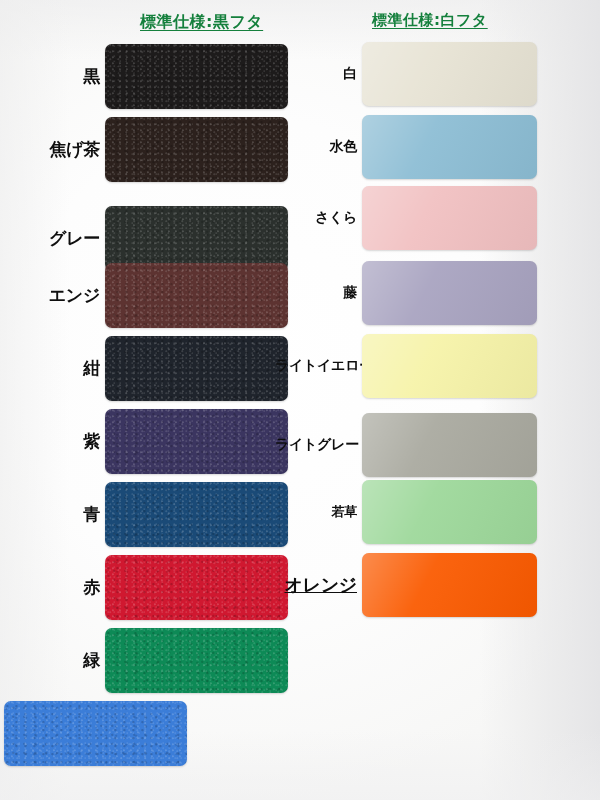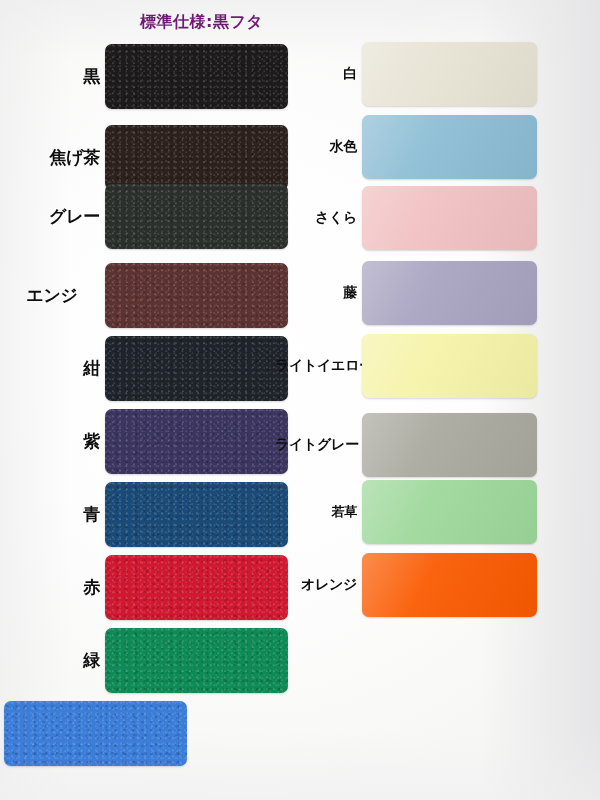--- a/index.html
+++ b/index.html
@@ -46,23 +46,24 @@
     position: absolute;
     bottom: 0; left: 0;
     width: 100%; height: 70px;
     background: linear-gradient(to bottom, rgba(243,243,243,0) 0%, rgba(239,239,240,0.6) 100%);
   }
 
   
   .col-header {
     position: absolute;
     font-weight: bold;
-    color: #701a75;
+    color: #15803d;
     white-space: nowrap;
     letter-spacing: 0.5px;
+    text-decoration: underline;
     text-underline-offset: 3px;
   }
   #header-left  { left: 140px; top: 12px;  font-size: 16px; }
   #header-right { left: 372px; top: 11px;  font-size: 15px; }
 
   
   .swatch-row {
     position: absolute;
     display: flex;
     align-items: center;
@@ -110,36 +111,37 @@
 
 <div id="page">
   <div class="paper-base"></div>
   <div class="shade-top"></div>
   <div class="shade-left"></div>
   <div class="shade-right"></div>
   <div class="shade-bottom"></div>
 
   <div class="col-header" id="header-left">標準仕様:黒フタ</div>
 
+  <div class="col-header" id="header-right">標準仕様:白フタ</div>
 
   <div id="column-black-lid">
       <div class="swatch-row" style="left: 4px; top: 44px; height: 65px;">
         <div class="swatch-label" style="width: 96px; font-size: 17px;">黒</div>
         <div class="swatch-chip grain" style="width: 183px; height: 65px; background: rgb(29, 27, 27);"></div>
       </div>
-      <div class="swatch-row" style="left: 4px; top: 125px; height: 65px;">
+      <div class="swatch-row" style="left: 4px; top: 117px; height: 65px;">
         <div class="swatch-label" style="width: 96px; font-size: 17px;">焦げ茶</div>
         <div class="swatch-chip grain" style="width: 183px; height: 65px; background: rgb(44, 33, 29);"></div>
       </div>
-      <div class="swatch-row" style="left: 4px; top: 184px; height: 65px; justify-content: space-between;">
+      <div class="swatch-row" style="left: 4px; top: 206px; height: 65px; justify-content: space-between;">
         <div class="swatch-label" style="width: 96px; font-size: 17px;">グレー</div>
         <div class="swatch-chip grain" style="width: 183px; height: 65px; background: rgb(43, 48, 45);"></div>
       </div>
       <div class="swatch-row" style="left: 4px; top: 263px; height: 65px;">
-        <div class="swatch-label" style="width: 96px; font-size: 17px; text-align: center;">エンジ</div>
+        <div class="swatch-label" style="width: 96px; font-size: 17px;">エンジ</div>
         <div class="swatch-chip grain" style="width: 183px; height: 65px; background: rgb(93, 51, 49);"></div>
       </div>
       <div class="swatch-row" style="left: 4px; top: 336px; height: 65px;">
         <div class="swatch-label" style="width: 96px; font-size: 17px;">紺</div>
         <div class="swatch-chip grain" style="width: 183px; height: 65px; background: rgb(31, 36, 44);"></div>
       </div>
       <div class="swatch-row" style="left: 4px; top: 409px; height: 65px;">
         <div class="swatch-label" style="width: 96px; font-size: 17px;">紫</div>
         <div class="swatch-chip grain" style="width: 183px; height: 65px; background: rgb(59, 53, 96);"></div>
       </div>
@@ -182,17 +184,17 @@
       </div>
       <div class="swatch-row" style="left: 275px; top: 407px; height: 76px;">
         <div class="swatch-label" style="width: 82px; font-size: 14px;">ライトグレー</div>
         <div class="swatch-chip gloss" style="width: 175px; height: 64px; background: rgb(169, 169, 159);"></div>
       </div>
       <div class="swatch-row" style="left: 275px; top: 480px; height: 64px;">
         <div class="swatch-label" style="width: 82px; font-size: 13px;">若草</div>
         <div class="swatch-chip gloss" style="width: 175px; height: 64px; background: rgb(157, 216, 154);"></div>
       </div>
       <div class="swatch-row" style="left: 275px; top: 553px; height: 64px;">
-        <div class="swatch-label" style="width: 82px; font-size: 14px;">オレンジ</div>
+        <div class="swatch-label" style="width: 82px; font-size: 18px; text-decoration: underline;">オレンジ</div>
         <div class="swatch-chip gloss" style="width: 175px; height: 64px; background: rgb(250, 90, 0);"></div>
       </div>
     </div>
 </div>
 
 </body></html>

